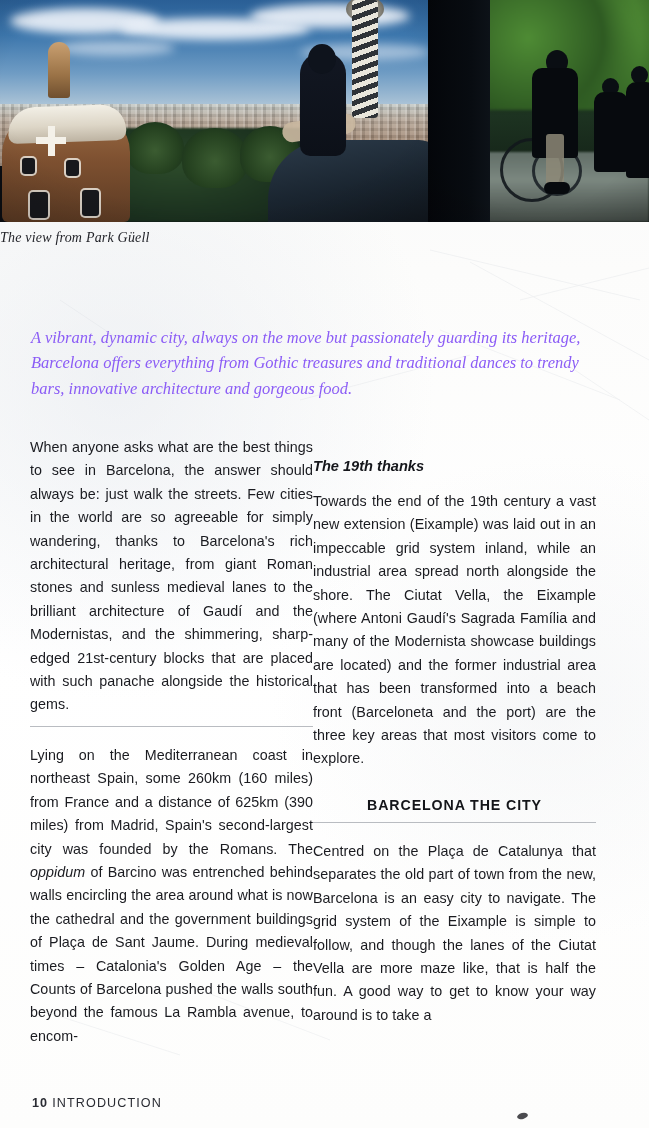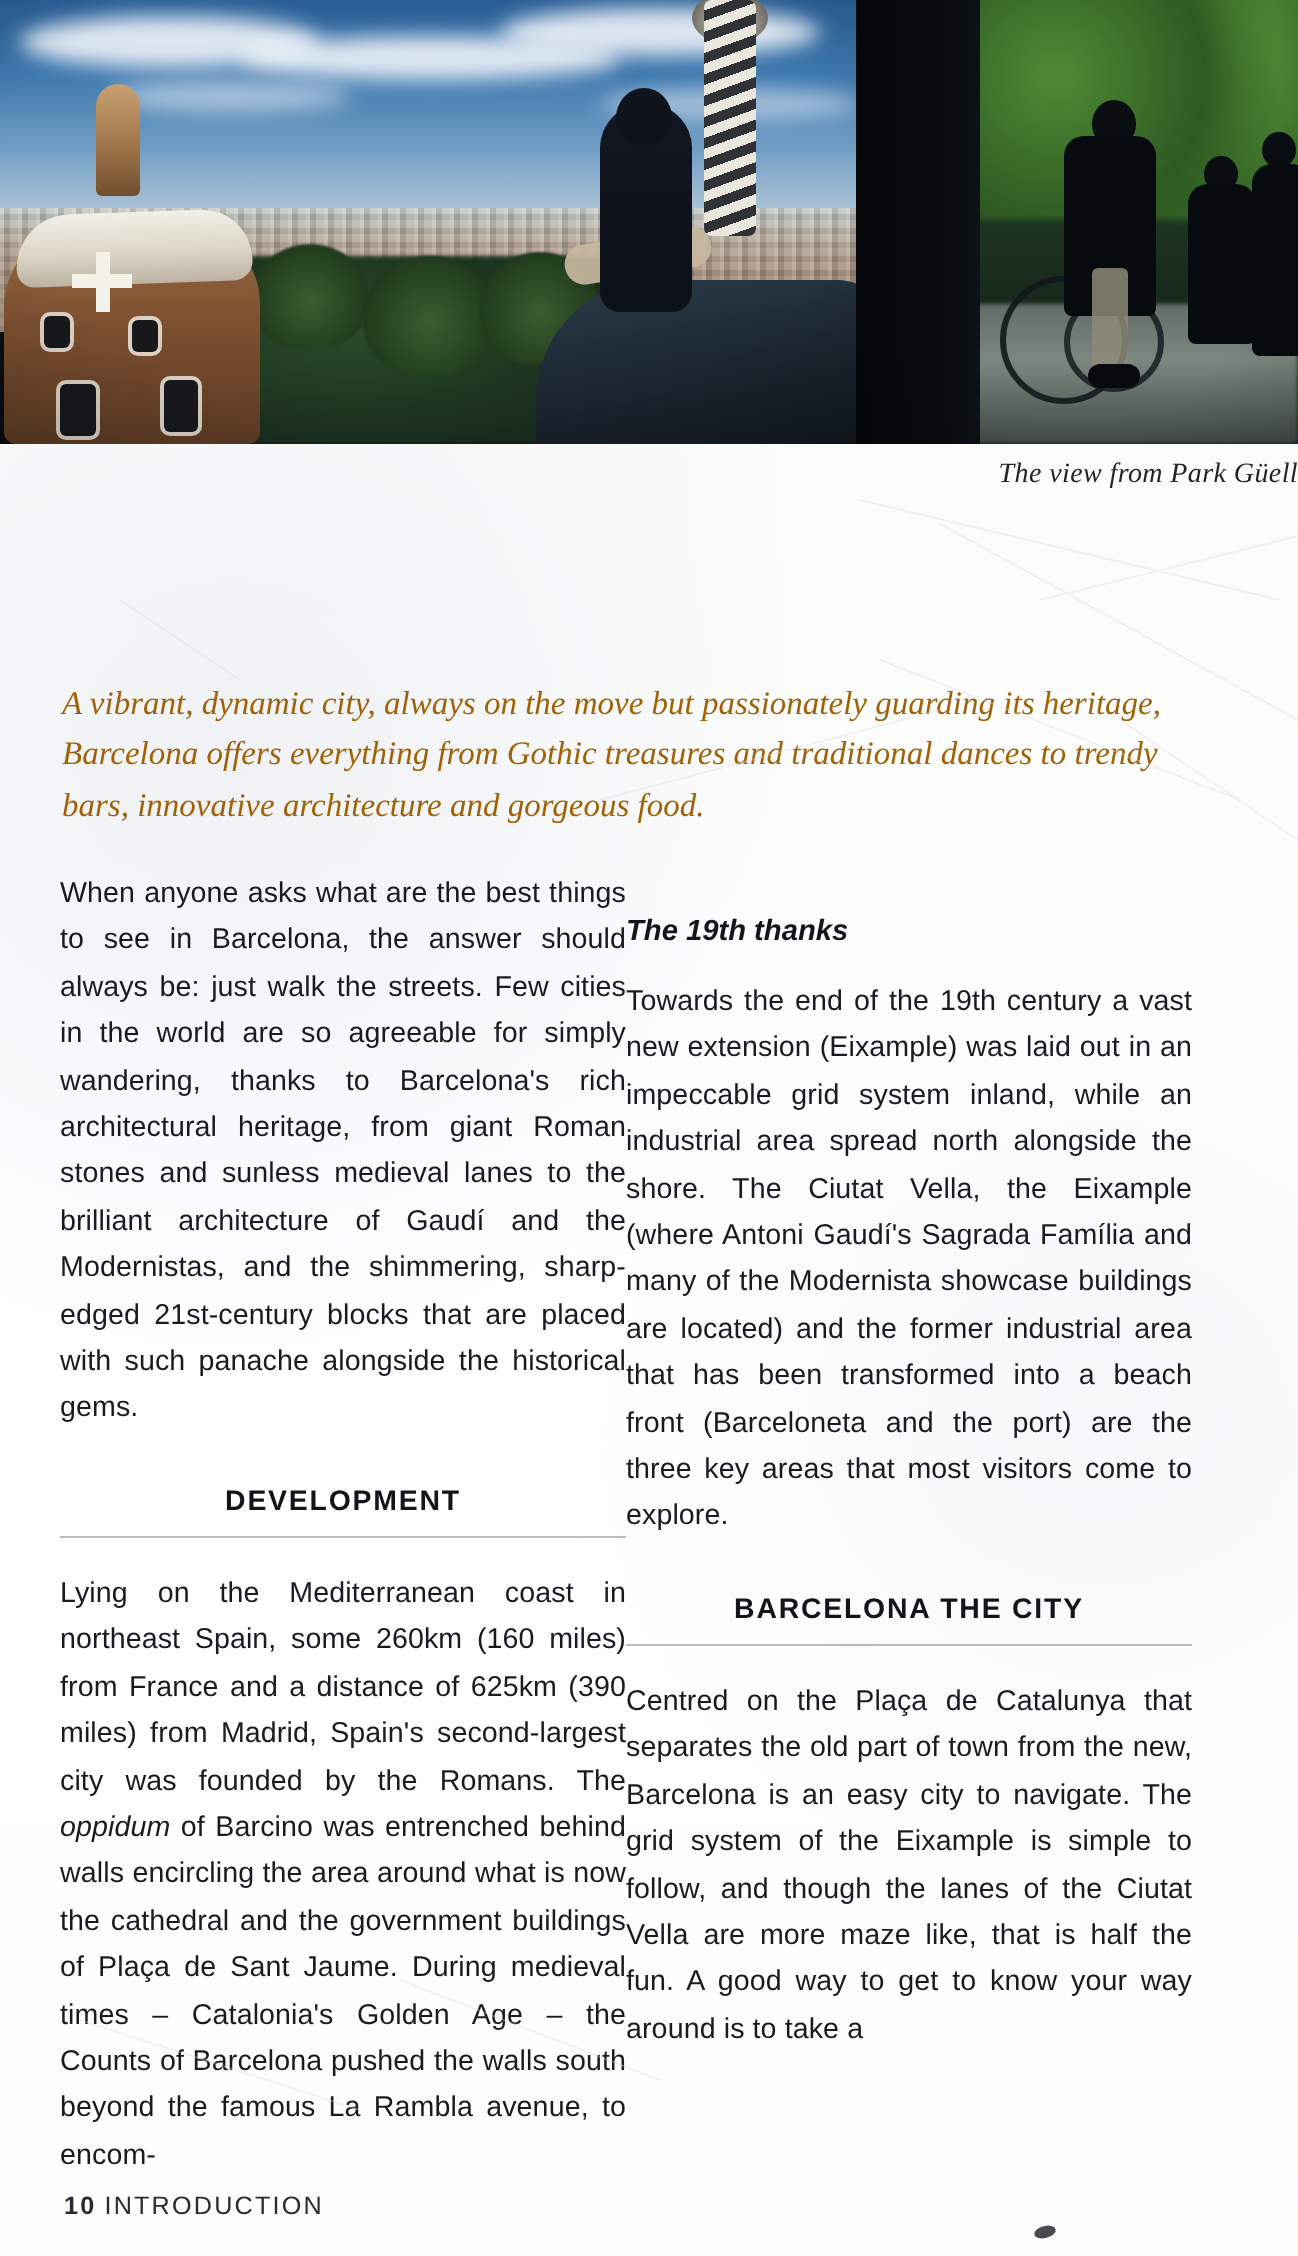--- a/index.html
+++ b/index.html
@@ -186,21 +186,21 @@
     position:absolute; inset:0;
     background: radial-gradient(ellipse 110% 120% at 50% 40%, rgba(0,0,0,0) 45%, rgba(0,0,0,0.35) 100%);
     pointer-events:none;
   }
 
   
   .caption {
     position: absolute;
     left: 0; top: 230px;
     width: 649px;
-    text-align: right;
+    text-align: left;
     font-family: "Liberation Serif", serif;
     font-style: italic;
     font-size: 14px;
     letter-spacing: .2px;
     color: #23242a;
   }
 
   
   .headline {
     position: absolute;
@@ -209,27 +209,27 @@
     font-size: 37px;
     font-weight: 400;
     letter-spacing: 1.2px;
     color: #17181d;
     white-space: nowrap;
   }
 
   
   .standfirst {
     position: absolute;
-    left: 31px; top: 322px;
+    left: 31px; top: 308px;
     width: 562px;
     font-family: "Liberation Serif", serif;
     font-style: italic;
     font-size: 16.5px;
     line-height: 25.5px;
-    color: #a16207;
+    color: #8b5cf6;
   }
 
   
   .columns {
     position: absolute;
     left: 30px; top: 436px;
     width: 589px;
     display: flex;
   }
   .col { width: 283px; }
@@ -358,21 +358,20 @@
   <div class="caption">The view from Park Güell</div>
 
 
   <p class="standfirst">A vibrant, dynamic city, always on the move but passionately guarding its heritage, Barcelona offers everything from Gothic treasures and traditional dances to trendy bars, innovative architecture and gorgeous food.</p>
 
   <div class="columns">
 
     <div class="col">
       <p class="body-p">When anyone asks what are the best things to see in Barcelona, the answer should always be: just walk the streets. Few cities in the world are so agreeable for simply wandering, thanks to Barcelona's rich architectural heritage, from giant Roman stones and sunless medieval lanes to the brilliant architecture of Gaudí and the Modernistas, and the shimmering, sharp-edged 21st-century blocks that are placed with such panache alongside the historical gems.</p>
 
-      <h2 class="section-head">DEVELOPMENT</h2>
       <hr class="rule">
 
       <p class="body-p"><span>Lying on the Mediterranean coast in northeast Spain, some 260km (160 miles) from France and a distance of 625km (390 miles) from Madrid, Spain's second-largest city was founded by the Romans. The </span><em>oppidum</em><span> of Barcino was entrenched behind walls encircling the area around what is now the cathedral and the government buildings of Plaça de Sant Jaume. During medieval times – Catalonia's Golden Age – the Counts of Barcelona pushed the walls south beyond the famous La Rambla avenue, to encom-</span></p>
     </div>
 
     <div class="col">
 
       <h3 class="subhead">The 19th thanks</h3>
       <p class="body-p">Towards the end of the 19th century a vast new extension (Eixample) was laid out in an impeccable grid system inland, while an industrial area spread north alongside the shore. The Ciutat Vella, the Eixample (where Antoni Gaudí's Sagrada Família and many of the Modernista showcase buildings are located) and the former industrial area that has been transformed into a beach front (Barceloneta and the port) are the three key areas that most visitors come to explore.</p>
 

